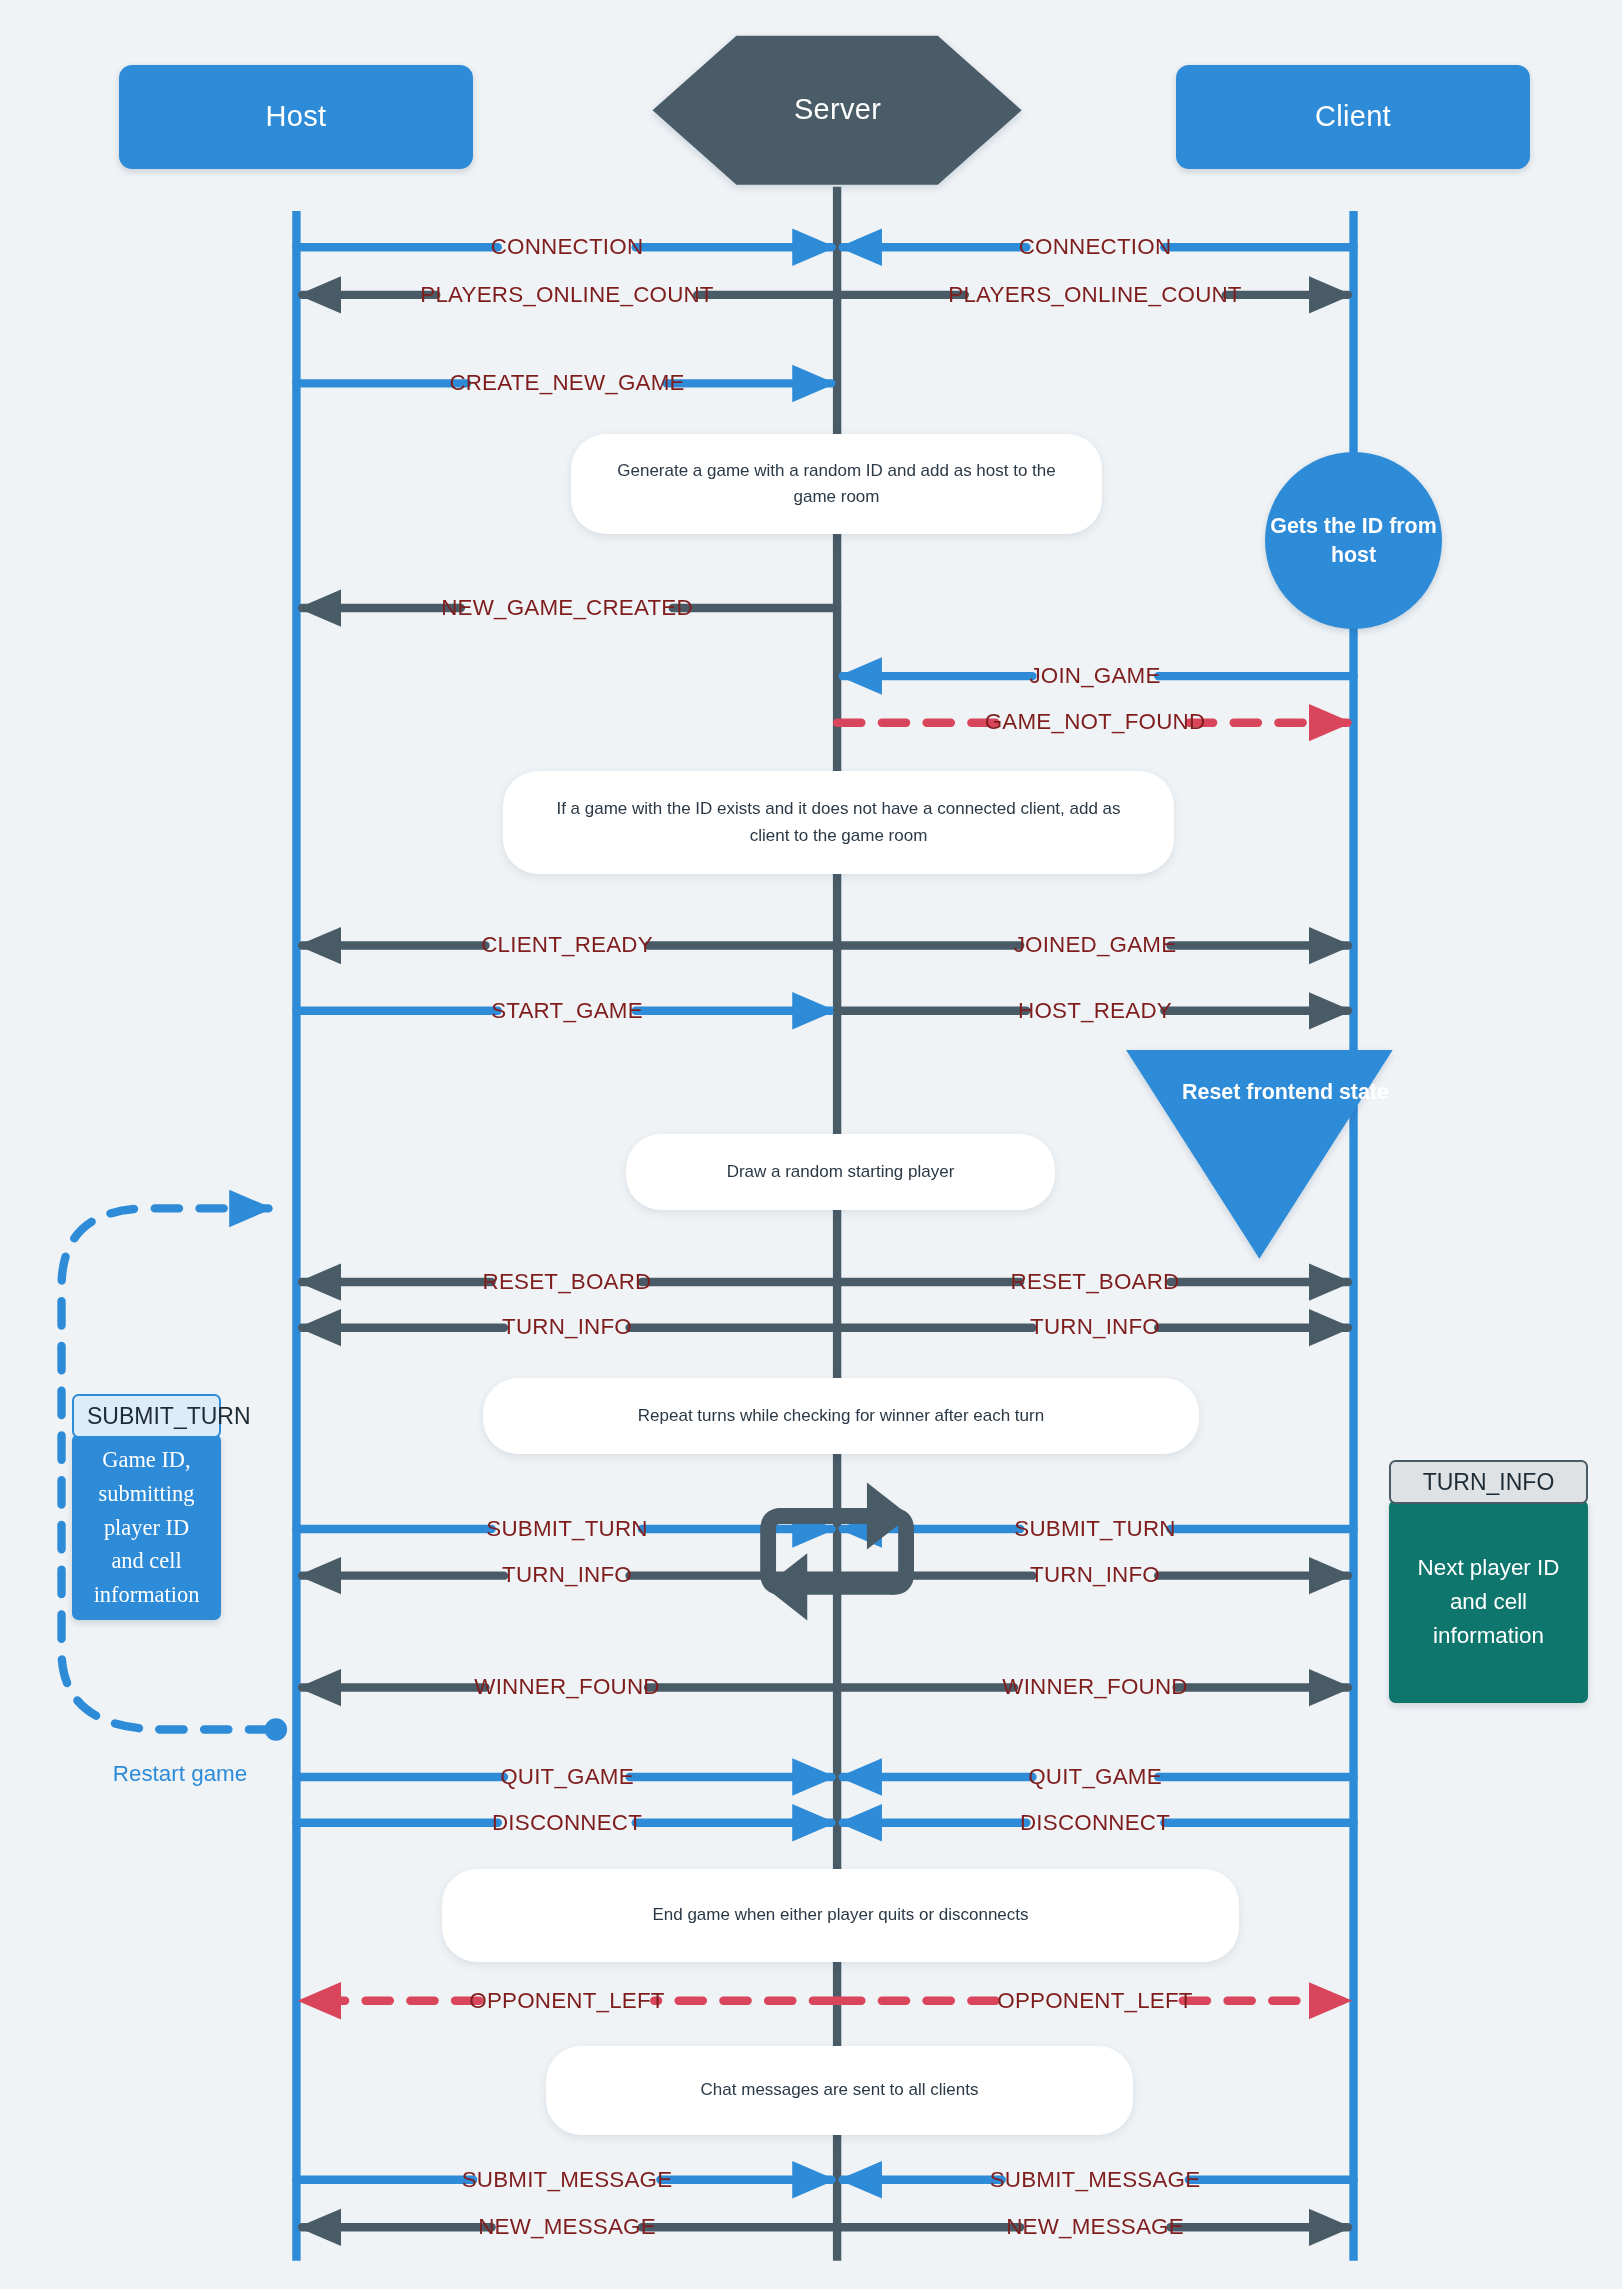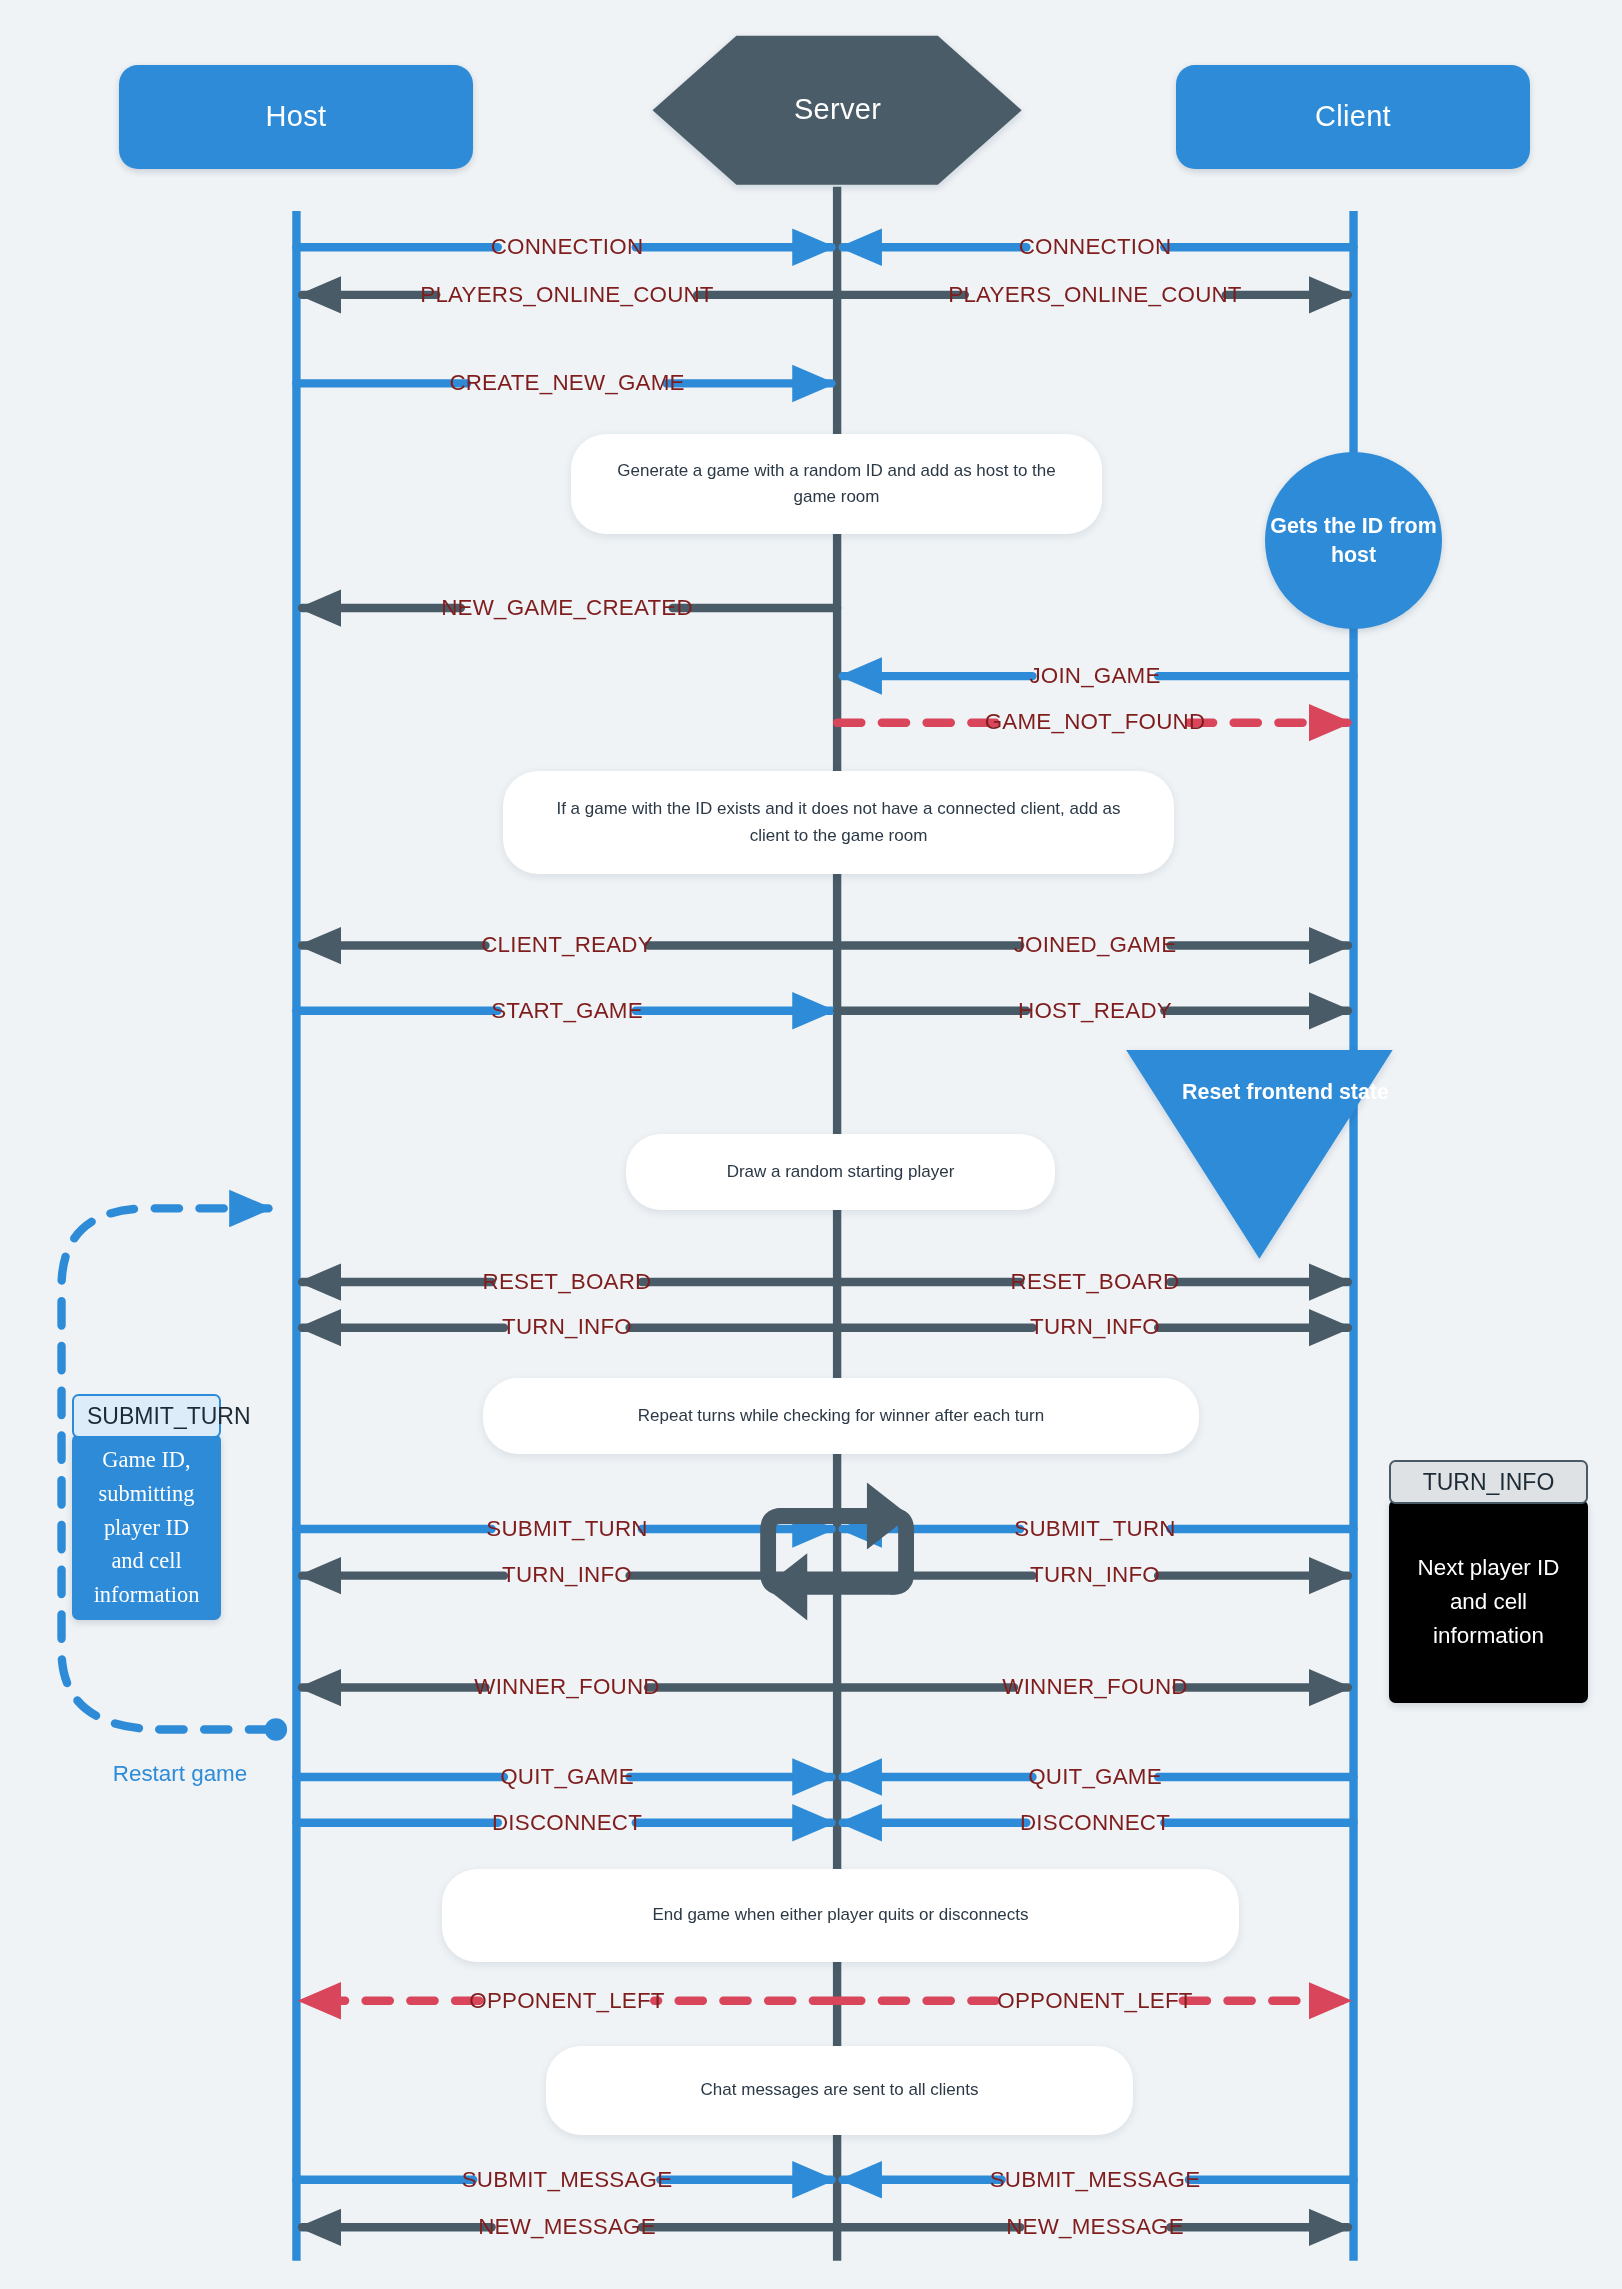--- a/index.html
+++ b/index.html
@@ -13,21 +13,21 @@
   #stage{position:absolute;left:0;top:0;width:1622px;height:2290px;}
   svg#diagram{position:absolute;left:0;top:0;width:1622px;height:2290px;}
 
   
   .actor{position:absolute;display:flex;align-items:center;justify-content:center;}
   .actor-label{
     color:#ffffff;font-size:29px;letter-spacing:0.3px;font-weight:400;
     text-align:center;line-height:1.1;
   }
   .actor-box{
-    background:#2e8bd8;border-radius:19px;
+    background:#2e8bd8;border-radius:13px;
     box-shadow:0 2.8px 6.5px rgba(20,40,60,.16);
   }
   .actor-hex{background:transparent;}
 
   
   .note{
     position:absolute;background:#ffffff;border-radius:35px;
     box-shadow:0 2.8px 8.4px rgba(30,50,70,.10);
     display:flex;align-items:center;justify-content:center;
     color:#2b3946;font-size:17px;line-height:1.55;text-align:center;
@@ -63,21 +63,21 @@
     padding:18.6px 13px;box-sizing:border-box;
     box-shadow:0 2.8px 7.5px rgba(30,50,70,.16);
   }
   .payload.blue .payload-head{
     background:#dcecf9;border:2.8px solid #2e8bd8;color:#1d2b36;
   }
   .payload.blue .payload-body{background:#2e8bd8;color:#ffffff;}
   .payload.dark .payload-head{
     background:#dfe2e4;border:2.8px solid #4a5b68;color:#1d2b36;
   }
-  .payload.dark .payload-body{background:#000000;color:#ffffff;}
+  .payload.dark .payload-body{background:#0f766e;color:#ffffff;}
 
   
   .msg-label{
     position:absolute;
     font-size:22.4px;color:#7f1d1d;white-space:nowrap;
     transform:translate(-50%,-50%);
     letter-spacing:0.2px;
   }
   .restart-label{
     position:absolute;font-size:22.4px;color:#2e8bd8;white-space:nowrap;

